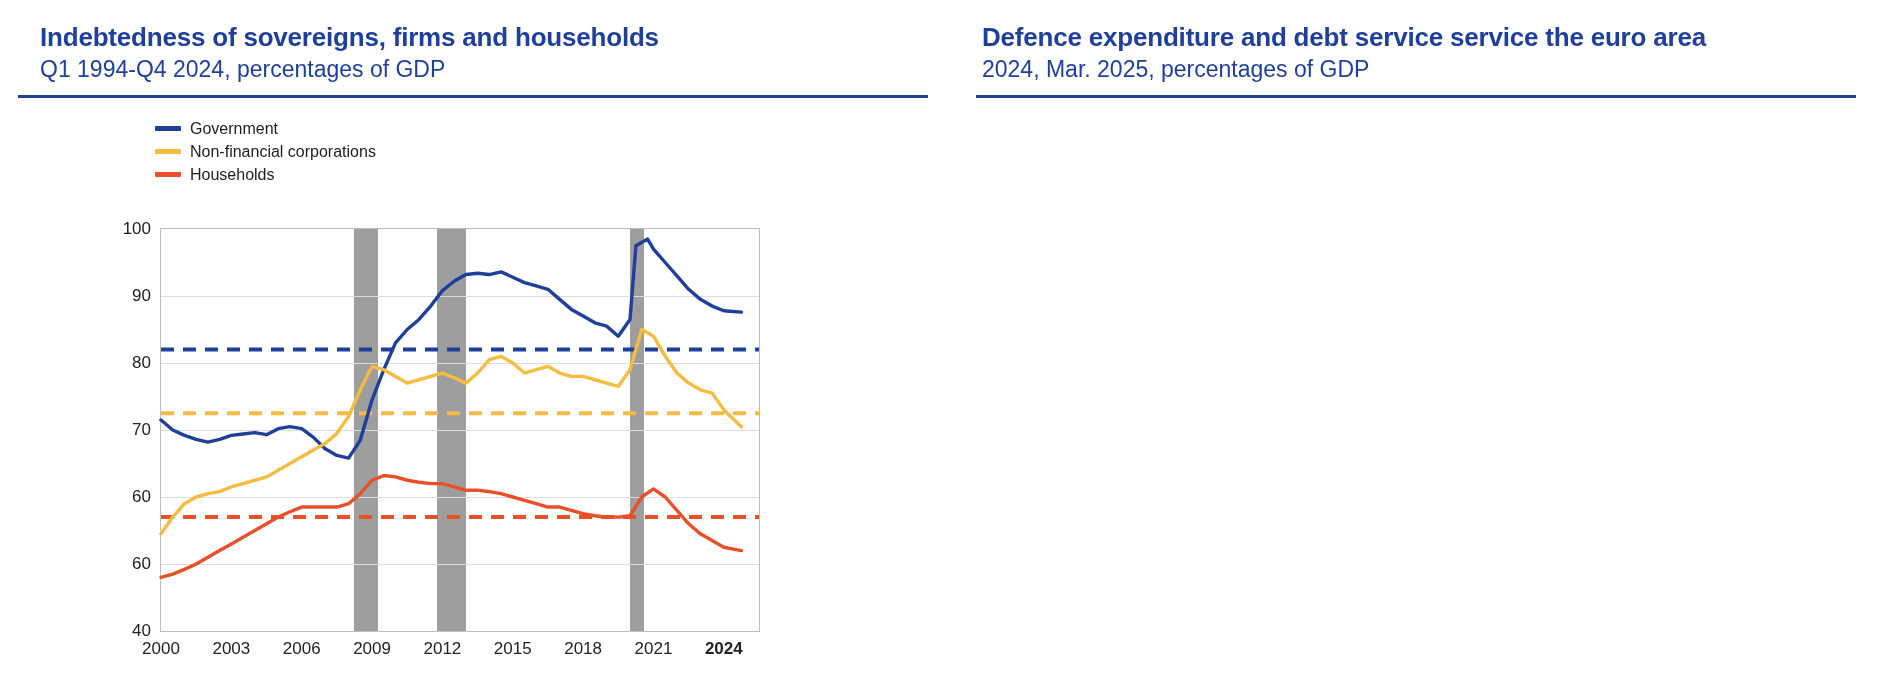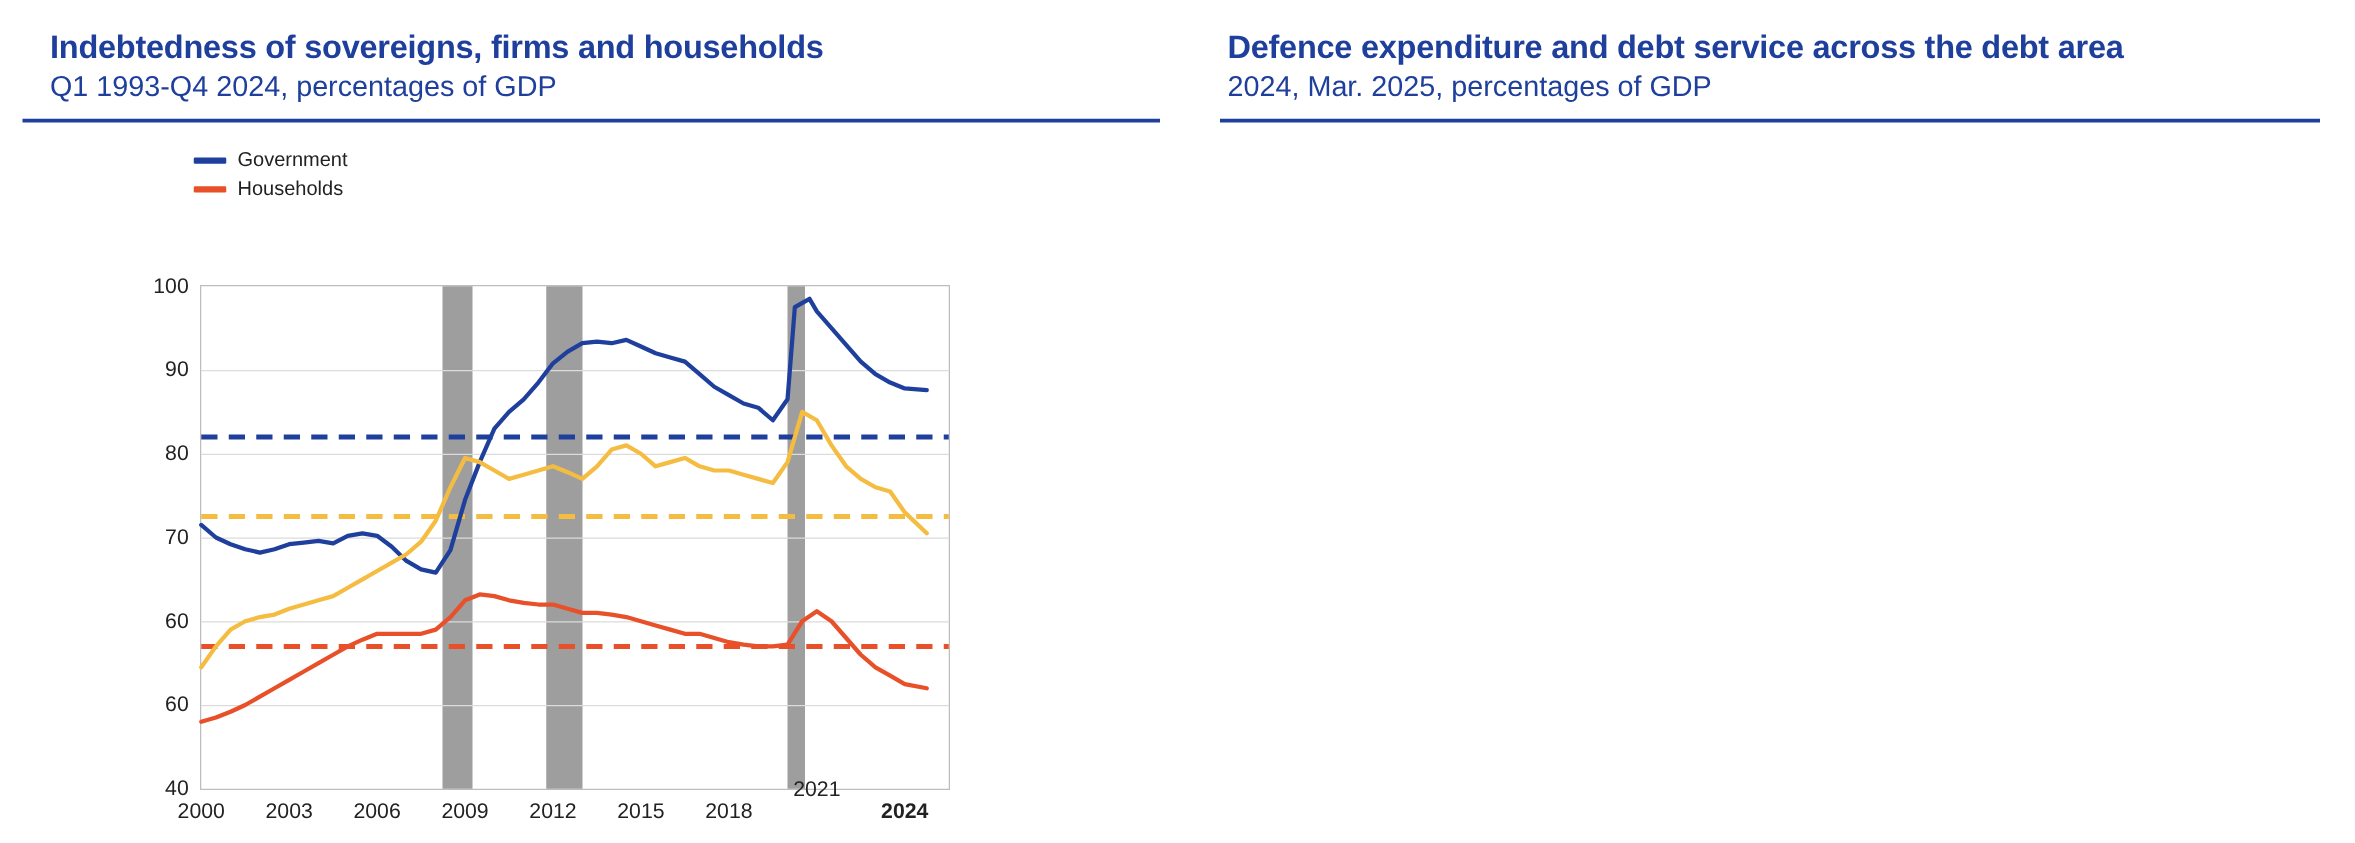--- a/index.html
+++ b/index.html
@@ -59,27 +59,31 @@
   svg{display:block;position:absolute;left:0;top:0;overflow:visible;}
 </style>
 </head>
 <body>
 
 <div class="page">
 
   <div class="panel panel-left">
     <div class="title-block">
       <div class="chart-title">Indebtedness of sovereigns, firms and households</div>
-      <div class="chart-subtitle">Q1 1993-Q4 2024, percentages of GDP</div>
+      <div class="chart-subtitle">Q1 1994-Q4 2024, percentages of GDP</div>
     </div>
 
     <div class="legend legend-left">
       <div class="legend-row">
         <span class="legend-line" style="background:#1f3f9c"></span>
         <span class="legend-label">Government</span>
+      </div>
+      <div class="legend-row">
+        <span class="legend-line" style="background:#f5bc42"></span>
+        <span class="legend-label">Non-financial corporations</span>
       </div>
       <div class="legend-row">
         <span class="legend-line" style="background:#e8502a"></span>
         <span class="legend-label">Households</span>
       </div>
     </div>
 
     <div class="plot plot-left" id="plot-left">
         <div class="recession" style="left: 193.471px; width: 23.451px;"></div>
         <div class="recession" style="left: 275.549px; width: 29.3137px;"></div>
@@ -96,36 +100,36 @@
         <div class="gridline" style="top: 67px;"></div>
         <div class="ytick" style="top: 67px; left: -52px; width: 42px;">90</div>
         <div class="ytick" style="top: 0px; left: -52px; width: 42px;">100</div>
         <div class="xtick" style="left: 0px; top: 410px;">2000</div>
         <div class="xtick" style="left: 70.3529px; top: 410px;">2003</div>
         <div class="xtick" style="left: 140.706px; top: 410px;">2006</div>
         <div class="xtick" style="left: 211.059px; top: 410px;">2009</div>
         <div class="xtick" style="left: 281.412px; top: 410px;">2012</div>
         <div class="xtick" style="left: 351.765px; top: 410px;">2015</div>
         <div class="xtick" style="left: 422.118px; top: 410px;">2018</div>
-        <div class="xtick" style="left: 492.471px; top: 393px;">2021</div>
+        <div class="xtick" style="left: 492.471px; top: 410px;">2021</div>
         <div class="xtick" style="left: 562.824px; top: 410px; font-weight: bold;">2024</div>
         <svg width="598" height="402">
           <line x1="0" y1="120.60000000000002" x2="598" y2="120.60000000000002" stroke="#1f3f9c" stroke-width="4" stroke-dasharray="13,9"></line>
           <line x1="0" y1="184.25000000000003" x2="598" y2="184.25000000000003" stroke="#f5bc42" stroke-width="4" stroke-dasharray="13,9"></line>
           <line x1="0" y1="288.1" x2="598" y2="288.1" stroke="#e8502a" stroke-width="4" stroke-dasharray="13,9"></line>
           <path d="M0.00 190.95 L11.73 201.00 L23.45 206.36 L35.18 210.38 L46.90 213.06 L58.63 210.38 L70.35 206.36 L82.08 205.02 L93.80 203.68 L105.53 205.69 L117.25 199.66 L128.98 197.65 L140.71 199.66 L152.43 208.37 L164.16 219.76 L175.88 226.46 L187.61 229.14 L199.33 211.05 L211.06 170.85 L222.78 140.70 L234.51 113.90 L246.24 100.50 L257.96 90.45 L269.69 77.05 L281.41 61.64 L293.14 52.26 L304.86 45.56 L316.59 44.22 L328.31 45.56 L340.04 42.88 L351.76 48.24 L363.49 53.60 L375.22 56.95 L386.94 60.30 L398.67 70.35 L410.39 80.40 L422.12 87.10 L433.84 93.80 L445.57 97.15 L457.29 107.20 L469.02 90.45 L474.88 16.75 L486.61 10.05 L492.47 20.10 L504.20 33.50 L515.92 46.90 L527.65 60.30 L539.37 70.35 L551.10 77.05 L562.82 81.74 L580.41 83.08 " fill="none" stroke="#1f3f9c" stroke-width="3.4" stroke-linejoin="round" stroke-linecap="round"></path>
           <path d="M0.00 304.85 L11.73 288.10 L23.45 274.70 L35.18 268.00 L46.90 264.65 L58.63 262.64 L70.35 257.95 L82.08 254.60 L93.80 251.25 L105.53 247.90 L117.25 241.20 L128.98 234.50 L140.71 227.80 L152.43 221.10 L164.16 214.40 L175.88 204.35 L187.61 187.60 L199.33 160.80 L211.06 137.35 L222.78 140.70 L234.51 147.40 L246.24 154.10 L257.96 150.75 L269.69 147.40 L281.41 144.05 L293.14 148.74 L304.86 154.10 L316.59 144.05 L328.31 130.65 L340.04 127.30 L351.76 134.00 L363.49 144.05 L375.22 140.70 L386.94 137.35 L398.67 144.05 L410.39 147.40 L422.12 147.40 L433.84 150.75 L445.57 154.10 L457.29 157.45 L469.02 140.70 L480.75 100.50 L492.47 107.20 L504.20 127.30 L515.92 144.05 L527.65 154.10 L539.37 160.80 L551.10 164.15 L562.82 180.90 L580.41 197.65 " fill="none" stroke="#f5bc42" stroke-width="3.4" stroke-linejoin="round" stroke-linecap="round"></path>
           <path d="M0.00 348.40 L11.73 345.05 L23.45 340.36 L35.18 335.00 L46.90 328.30 L58.63 321.60 L70.35 314.90 L82.08 308.20 L93.80 301.50 L105.53 294.80 L117.25 288.10 L128.98 282.74 L140.71 278.05 L152.43 278.05 L164.16 278.05 L175.88 278.05 L187.61 274.70 L199.33 264.65 L211.06 251.25 L222.78 246.56 L234.51 247.90 L246.24 251.25 L257.96 253.26 L269.69 254.60 L281.41 254.60 L293.14 257.95 L304.86 261.30 L316.59 261.30 L328.31 262.64 L340.04 264.65 L351.76 268.00 L363.49 271.35 L375.22 274.70 L386.94 278.05 L398.67 278.05 L410.39 281.40 L422.12 284.75 L433.84 286.76 L445.57 288.10 L457.29 288.10 L469.02 286.76 L480.75 268.00 L492.47 259.96 L504.20 268.00 L515.92 281.40 L527.65 294.80 L539.37 304.85 L551.10 311.55 L562.82 318.25 L580.41 321.60 " fill="none" stroke="#e8502a" stroke-width="3.4" stroke-linejoin="round" stroke-linecap="round"></path>
         </svg>
       </div>
   </div>
 
   <div class="panel panel-right">
     <div class="title-block">
-      <div class="chart-title">Defence expenditure and debt service across the debt area</div>
+      <div class="chart-title">Defence expenditure and debt service service the euro area</div>
       <div class="chart-subtitle">2024, Mar. 2025, percentages of GDP</div>
     </div>
 
   </div>
 
   <div class="rule rule-left"></div>
   <div class="rule rule-right"></div>
 
 </div>
 

